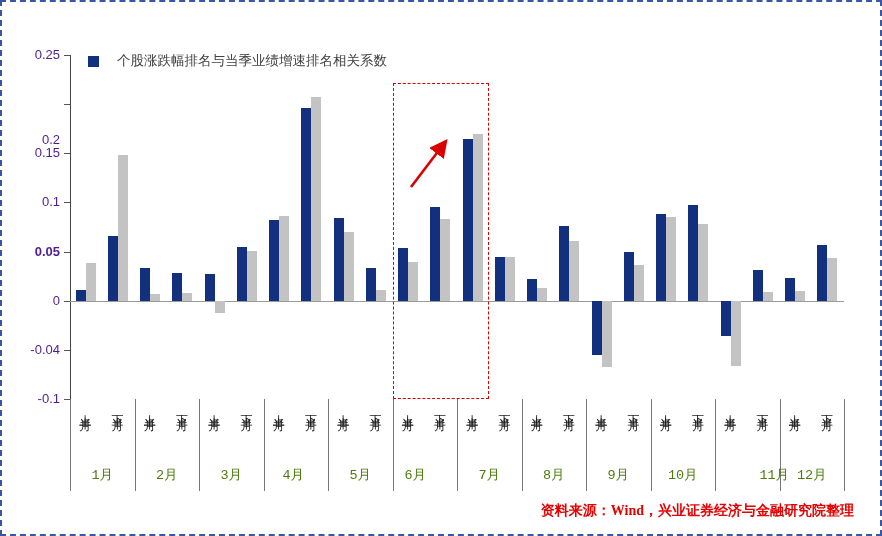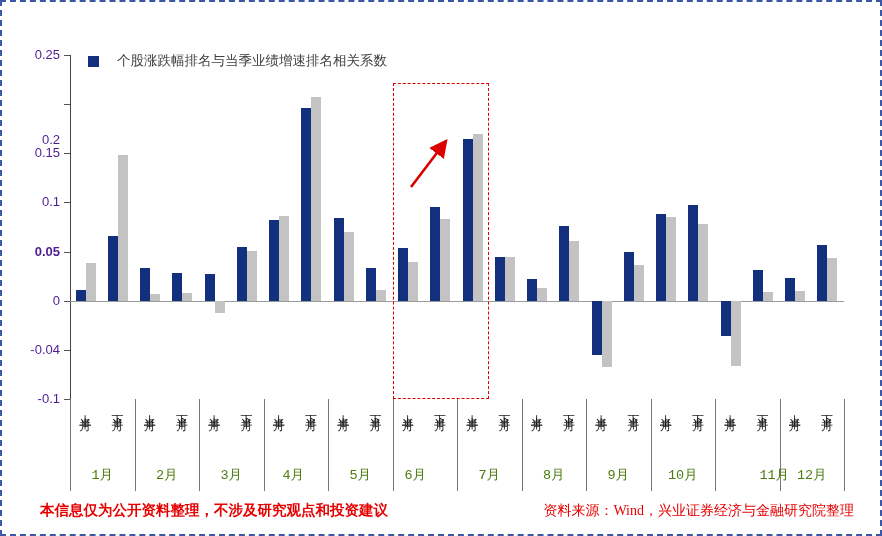--- a/index.html
+++ b/index.html
@@ -32,21 +32,21 @@
   .month-divider { position: absolute; width: 1px; background: #777; }
   .month-label { position: absolute; text-align: center; font-size: 13.5px; color: #4d7c0f; font-family: Liberation Mono, monospace; }
   .highlight-box { position: absolute; border: 1.5px dashed #DB0000; background: transparent; }
   .arrow-svg { position: absolute; left: 0; top: 0; overflow: visible; }
   .footer-left {
     position: absolute; left: 38px; bottom: 14px;
     font-family: "Liberation Serif", "DejaVu Serif", serif; font-weight: bold; font-size: 14.5px;
   }
   .footer-right {
     position: absolute; right: 26px; bottom: 14px;
-    font-family: "Liberation Serif", "DejaVu Serif", serif; font-weight: normal; font-size: 14px;
+    font-family: "Liberation Serif", "DejaVu Serif", serif; font-weight: bold; font-size: 14px;
   }
 </style>
 </head>
 <body>
 
 <div class="frame" style="border-color: rgb(58, 87, 167);">
 
   <div class="legend">
     <div class="legend-item">
       <span class="swatch" id="swatch1" style="background: rgb(18, 48, 126);"></span>
@@ -174,15 +174,14 @@
       <svg class="arrow-svg" width="882" height="536">
         <defs>
           <marker id="ah" markerWidth="9" markerHeight="9" refX="6" refY="3.5" orient="auto">
             <path d="M0,0 L7,3.5 L0,7 Z" fill="#DB0000"></path>
           </marker>
         </defs>
         <line x1="409" y1="185" x2="444" y2="139" stroke="#DB0000" stroke-width="2.6" marker-end="url(#ah)"></line>
       </svg>
     </div>
 
-  <div class="footer-left" id="footer-left" style="color: rgb(230, 0, 0);">本信息仅为公开资料整理，不涉及研究观点和投资建议</div>
   <div class="footer-right" id="footer-right" style="color: rgb(230, 0, 0);">资料来源：Wind，兴业证券经济与金融研究院整理</div>
 </div>
 
 </body></html>

